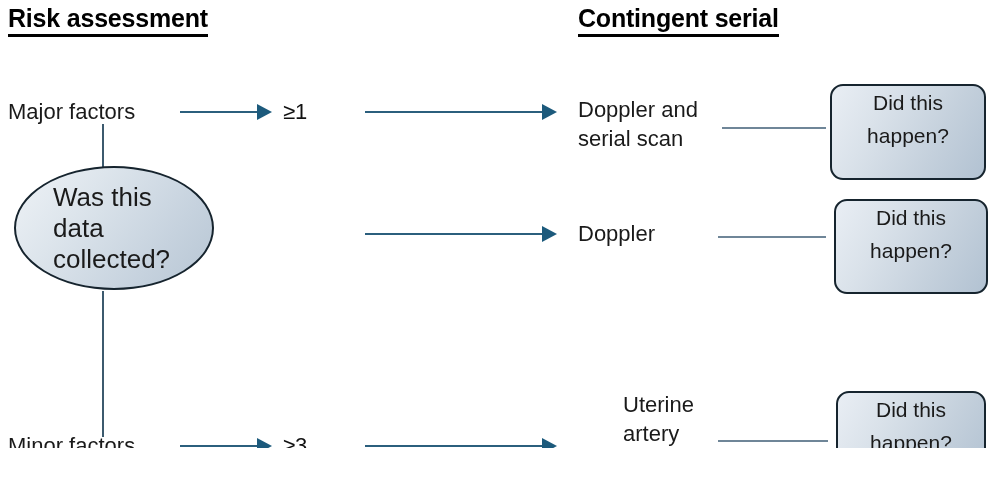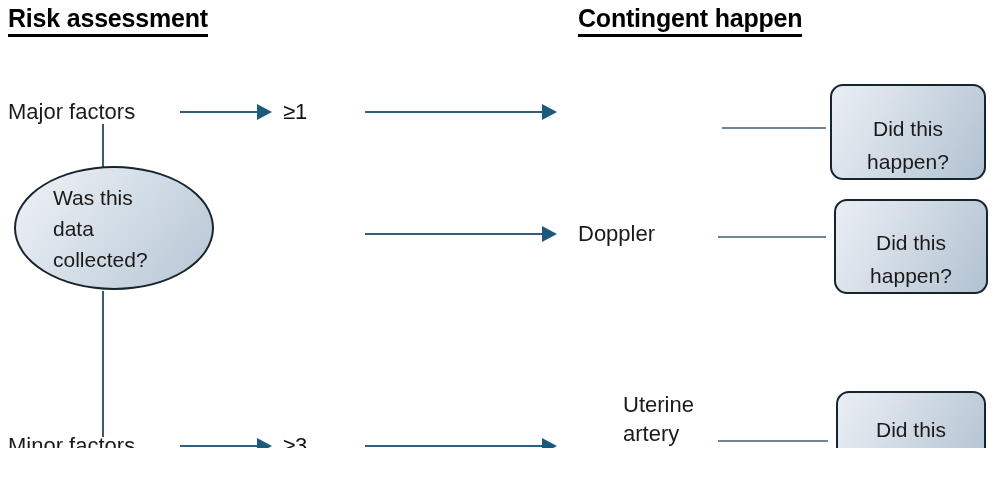--- a/index.html
+++ b/index.html
@@ -56,35 +56,35 @@
   .ellipse {
     border-radius: 50%;
     border: 2px solid #16242e;
     background: linear-gradient(128deg, #eef2f6 0%, #dde5ec 32%, #c6d2de 72%, #b7c6d4 100%);
     box-sizing: border-box;
     display: flex;
     align-items: center;
     justify-content: flex-start;
   }
   .ellipse-text {
-    font-size: 21px;
+    font-size: 26px;
     line-height: 31px;
     color: #1a1a1a;
     white-space: pre-line;
     padding-left: 37px;
   }
 
   
   .rbox {
     border: 2px solid #16242e;
     border-radius: 13px;
     box-sizing: border-box;
     background: linear-gradient(118deg, #e9eef4 0%, #dae2ea 30%, #c4d0dc 68%, #b2c2d2 100%);
     display: flex;
-    align-items: flex-end;
+    align-items: flex-start;
     justify-content: center;
   }
   .rbox-text {
     font-size: 21px;
     line-height: 33px;
     color: #1a1a1a;
     text-align: center;
     white-space: pre-line;
   }
 
@@ -119,21 +119,21 @@
 <body>
 
 <div id="canvas">
 
   <div class="abs col-title" style="left:8px; top:6px;">
     <span>Risk assessment</span>
     <span class="rule"></span>
   </div>
 
   <div class="abs col-title" style="left:578px; top:6px;">
-    <span>Contingent happen</span>
+    <span>Contingent serial</span>
     <span class="rule"></span>
   </div>
 
   <div class="abs label" style="left:8px; top:431px;">Minor factors</div>
 
   <div class="abs label" style="left:8px; top:97px;">Major factors</div>
 
   <div class="abs arrow-wrap" style="left:180px; top:104px; width:92px;">
     <span class="arrow-shaft" style="width:78px;"></span>
     <span class="arrow-head" style="left:77px;"></span>
@@ -165,20 +165,22 @@
   <div class="abs arrow-wrap" style="left:365px; top:226px; width:192px;">
     <span class="arrow-shaft" style="width:178px;"></span>
     <span class="arrow-head" style="left:177px;"></span>
   </div>
 
   <div class="abs arrow-wrap" style="left:365px; top:438px; width:192px;">
     <span class="arrow-shaft" style="width:178px;"></span>
     <span class="arrow-head" style="left:177px;"></span>
   </div>
 
+  <div class="abs label" style="left:578px; top:95px;">Doppler and
+serial scan</div>
 
   <div class="abs label" style="left:578px; top:219px;">Doppler</div>
 
   <div class="abs label" style="left:578px; top:390px;margin-left:45px;">Uterine
 artery
 Doppler</div>
 
   <div class="abs hline" style="left:722px; top:127px; width:104px;"></div>
   <div class="abs hline" style="left:718px; top:236px; width:108px;"></div>
   <div class="abs hline" style="left:718px; top:440px; width:110px;"></div>

